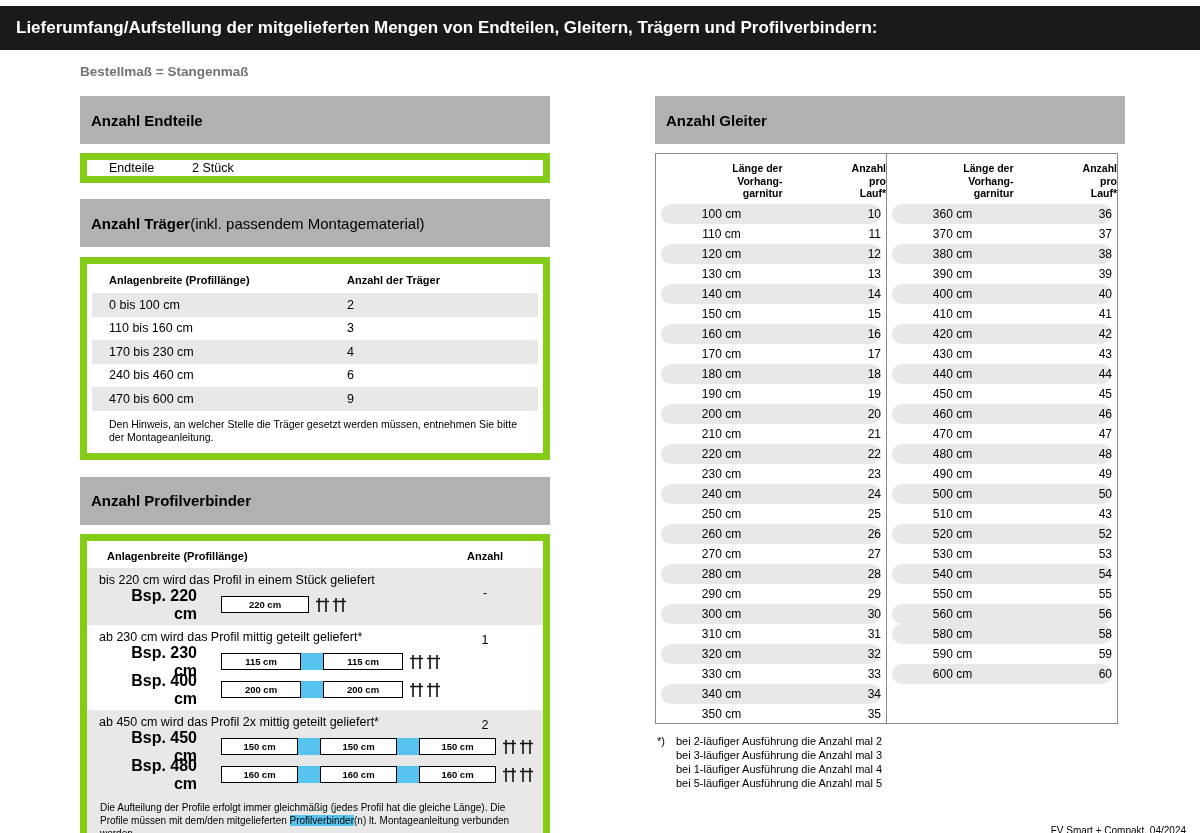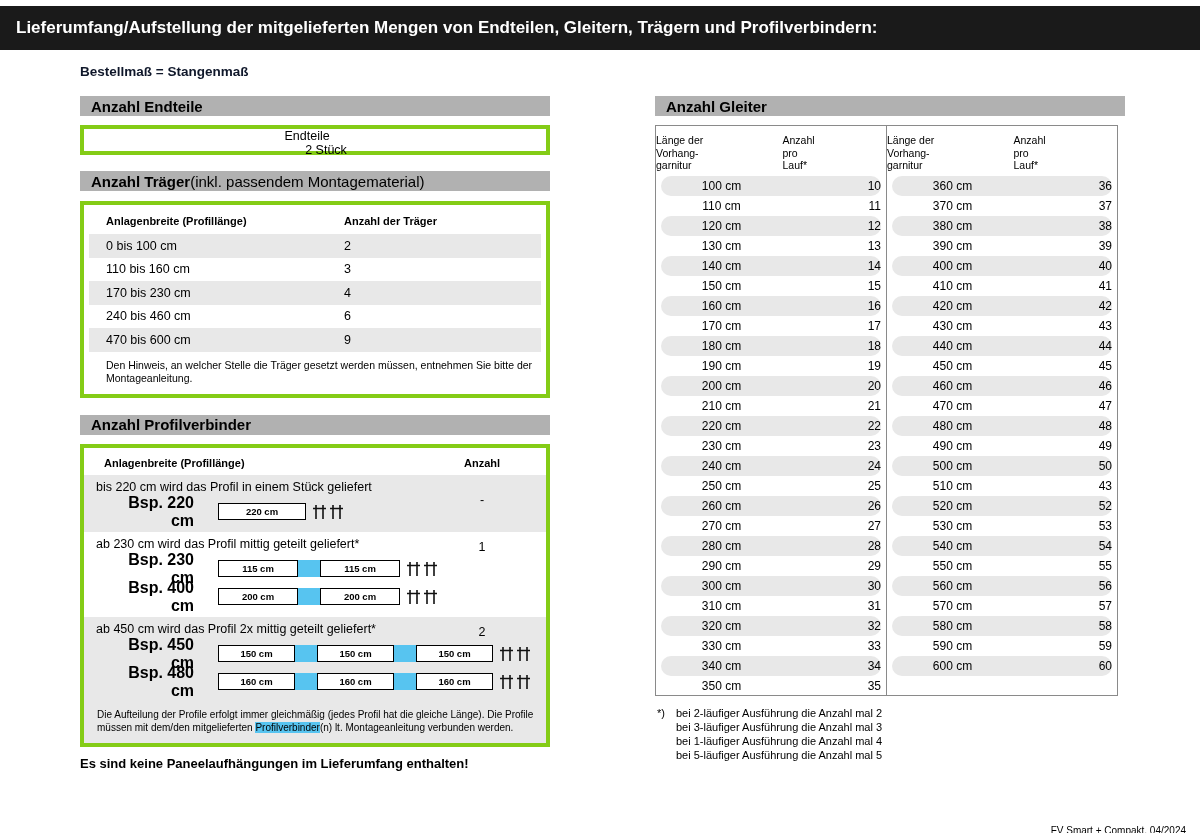--- a/index.html
+++ b/index.html
@@ -3,30 +3,30 @@
 <meta charset="utf-8">
 <style>
   * { margin:0; padding:0; box-sizing:border-box; }
   html,body { width:1200px; height:833px; background:#fff; font-family:"Liberation Sans", sans-serif; color:#000; }
   body { position:relative; overflow:hidden; }
 
   
   .title-bar { position:absolute; left:0; top:6px; width:1200px; height:44px; background:#1a1a1a; display:flex; align-items:center; }
   .title-bar h1 { color:#fff; font-size:17px; font-weight:bold; padding-left:16px; }
 
-  .subtitle { position:absolute; left:80px; top:64px; color:#0f172a; font-size:13.5px; font-weight:bold; }
+  .subtitle { position:absolute; left:80px; top:64px; color:#737373; font-size:13.5px; font-weight:bold; }
 
   
   .left-col  { position:absolute; left:80px;  top:96px; width:470px; }
   .right-col { position:absolute; left:655px; top:96px; width:470px; }
 
-  .section-bar { height:20px; background:#b1b1b1; display:flex; align-items:center; padding-left:11px; font-size:15px; font-weight:bold; }
+  .section-bar { height:48px; background:#b1b1b1; display:flex; align-items:center; padding-left:11px; font-size:15px; font-weight:bold; }
   .section-bar .normal { font-weight:normal; }
 
-  .box { background:#fff; border:4px solid #84cc16;flex-direction:column; }
+  .box { background:#fff; border:7px solid #84cc16; }
 
   
   .endteile-box { margin-top:9px; height:30px; display:flex; align-items:center; padding-left:22px; font-size:12.5px; }
   .et-label { width:83px; }
 
   
   .bar-traeger { margin-top:16px; }
   .traeger-box { margin-top:10px; padding:8px 0 6px; }
   .t-head { display:flex; padding:2px 0 7px 22px; font-size:11px; font-weight:bold; }
   .t-head .c1 { width:238px; }
@@ -53,21 +53,21 @@
   .brackets { margin-left:7px; flex:none; }
   .pv-note { font-size:10px; line-height:13px; padding:6px 12px 9px 13px; }
   .hl { background:#57c4f0; }
 
   .paneel-note { margin-top:9px; font-size:13px; font-weight:bold; }
 
   
   .g-tables { margin-top:9px; display:flex; }
   .g-table { width:232px; height:571px; border:1px solid #8a8a8a; background:#fff; }
   .g-table + .g-table { margin-left:-1px; }
-  .g-head { display:flex; height:50px; padding-top:8px; font-size:10.5px; font-weight:normal; line-height:12.5px; text-align:left; }
+  .g-head { display:flex; height:50px; padding-top:8px; font-size:10.5px; font-weight:bold; line-height:12.5px; text-align:right; }
   .g-h1 { width:55%; } .g-h2 { width:45%; }
   .g-row { display:flex; align-items:center; height:20px; margin:0 5px; font-size:12px;border-radius:10px; }
   .gc1 { width:55%; text-align:center; }
   .gc2 { width:45%; text-align:right; }
 
   .footnotes { margin-top:10px; font-size:11px; line-height:14px; padding-left:2px; }
   .fn-prefix { display:inline-block; width:19px; }
 
   .doc-footer { position:absolute; right:14px; top:825px; font-size:10px; }
 </style>
@@ -492,24 +492,20 @@
           <div class="g-row">
             <span class="gc1">550 cm</span>
             <span class="gc2">55</span>
           </div>
 
           <div class="g-row stripe">
             <span class="gc1">560 cm</span>
             <span class="gc2">56</span>
           </div>
 
-          <div class="g-row">
-            <span class="gc1">570 cm</span>
-            <span class="gc2">57</span>
-          </div>
 
           <div class="g-row stripe">
             <span class="gc1">580 cm</span>
             <span class="gc2">58</span>
           </div>
 
           <div class="g-row">
             <span class="gc1">590 cm</span>
             <span class="gc2">59</span>
           </div>

